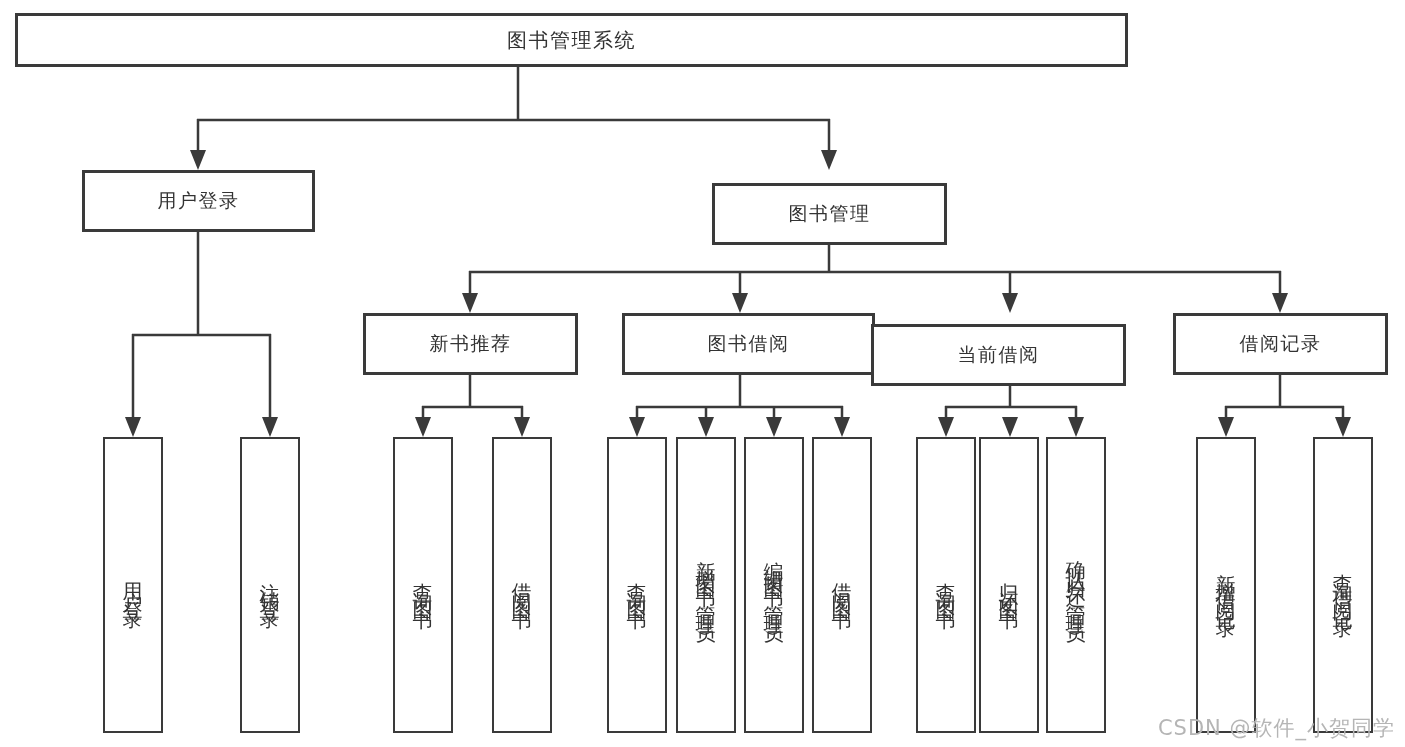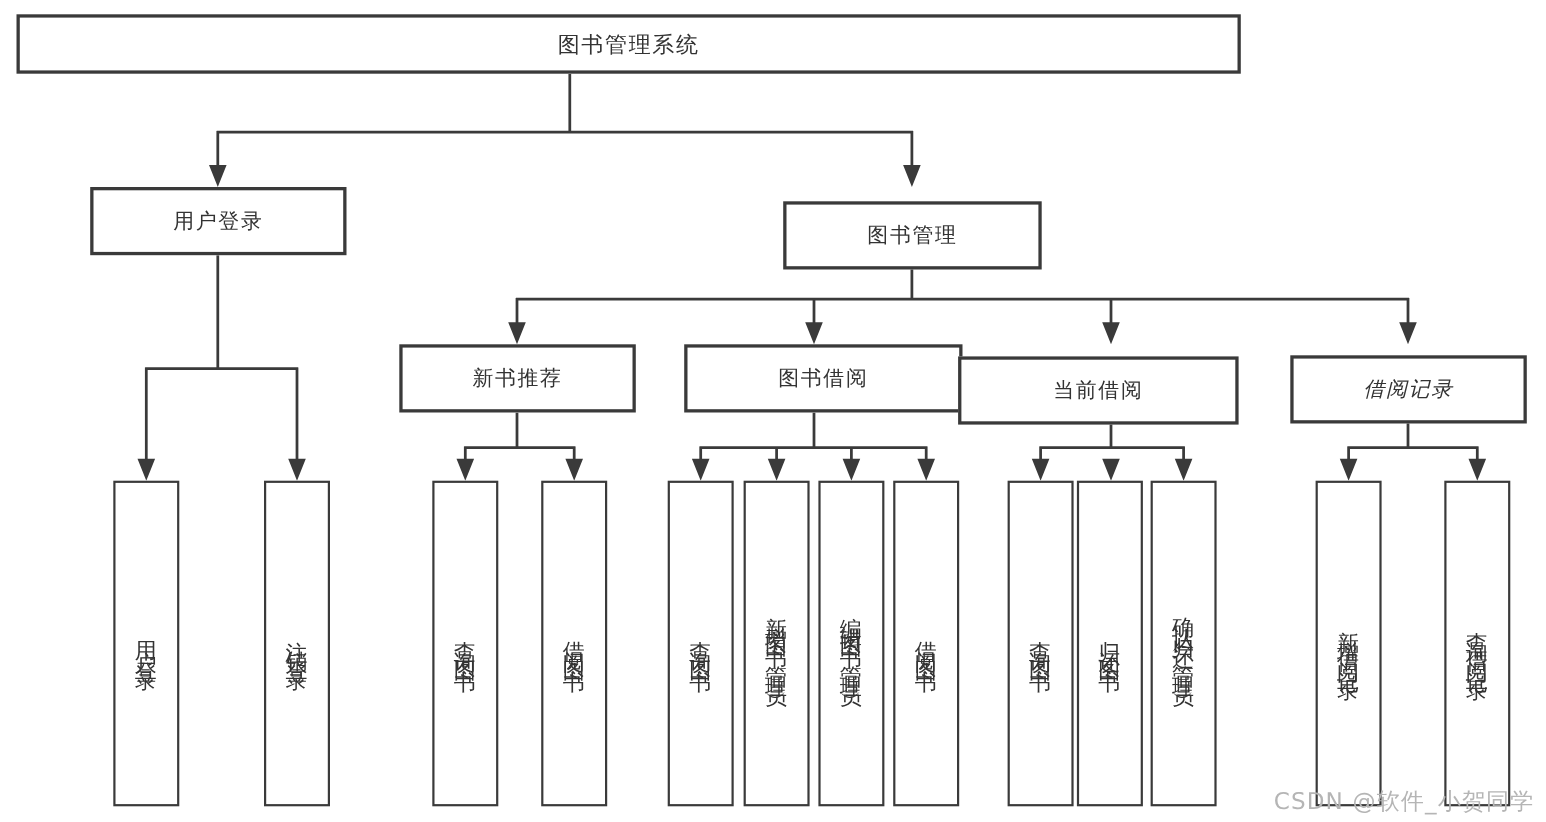--- a/index.html
+++ b/index.html
@@ -129,21 +129,21 @@
 
   <div class="node hbox" style="left:363px; top:313px; width:215px; height:62px;">
     <span class="lbl">新书推荐</span>
   </div>
   <div class="node hbox" style="left:622px; top:313px; width:253px; height:62px;">
     <span class="lbl">图书借阅</span>
   </div>
   <div class="node hbox" style="left:871px; top:313px; width:255px; height:62px;margin-top:11px;">
     <span class="lbl">当前借阅</span>
   </div>
-  <div class="node hbox" style="left:1173px; top:323px; width:215px; height:62px;font-style:italic;">
+  <div class="node hbox" style="left:1173px; top:313px; width:215px; height:62px;">
     <span class="lbl">借阅记录</span>
   </div>
 
   <div class="node vbox" style="left:103px; top:437px; width:60px; height:296px;">
     <span class="lbl">用户登录</span>
   </div>
   <div class="node vbox" style="left:240px; top:437px; width:60px; height:296px;">
     <span class="lbl">注销登录</span>
   </div>
 

